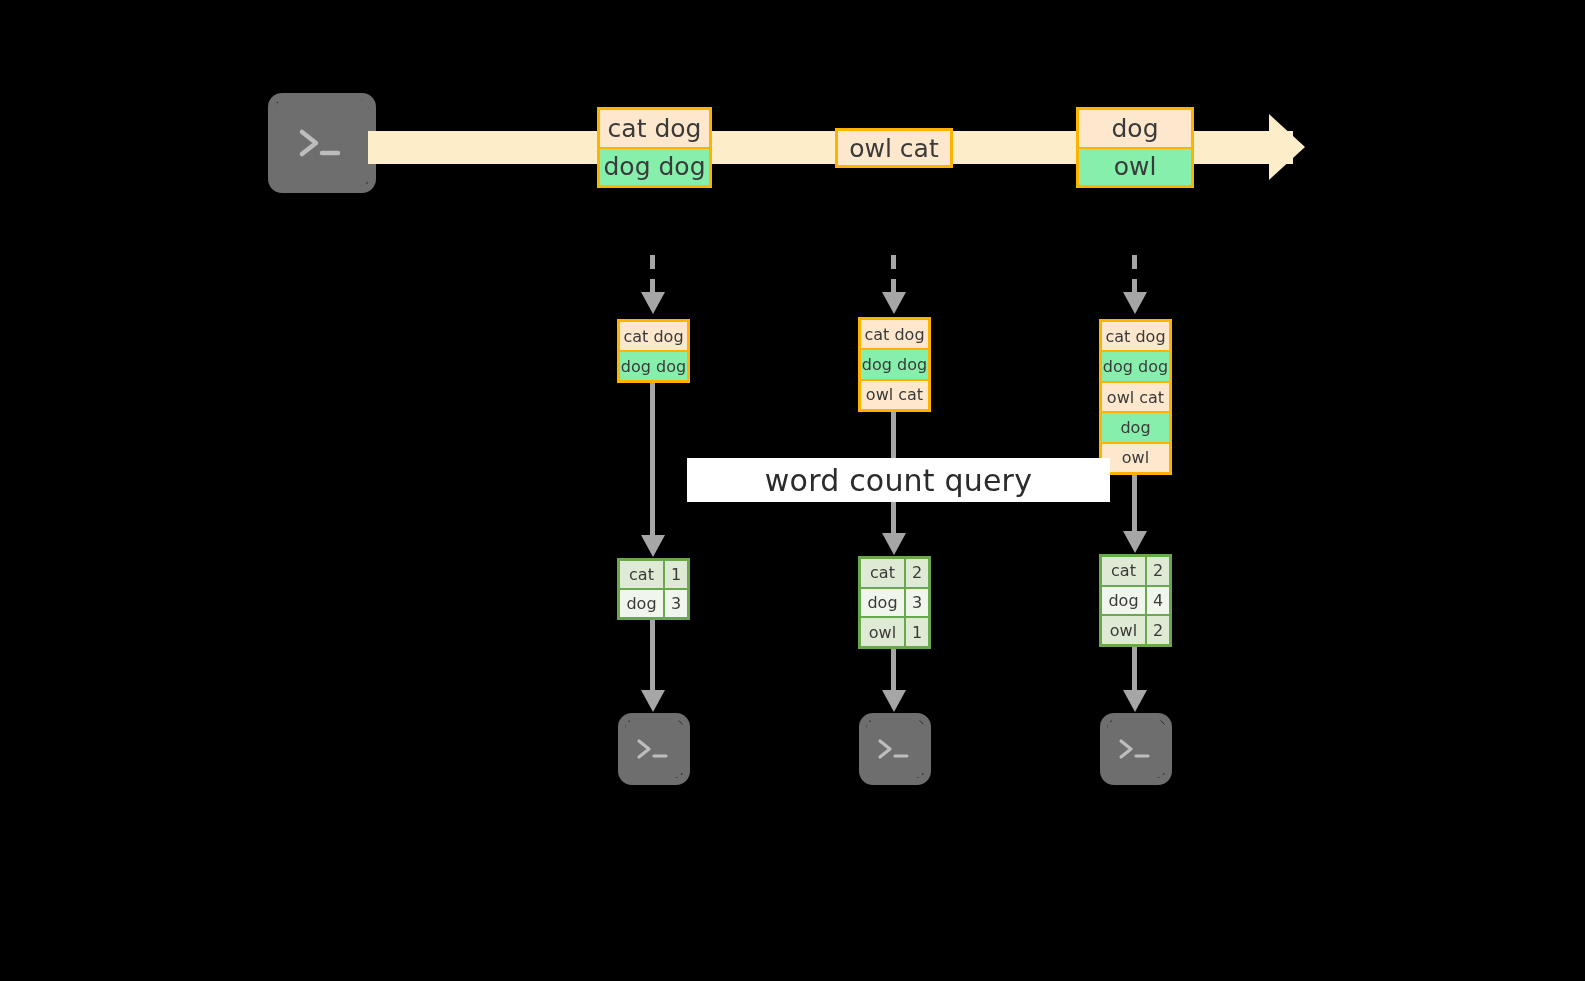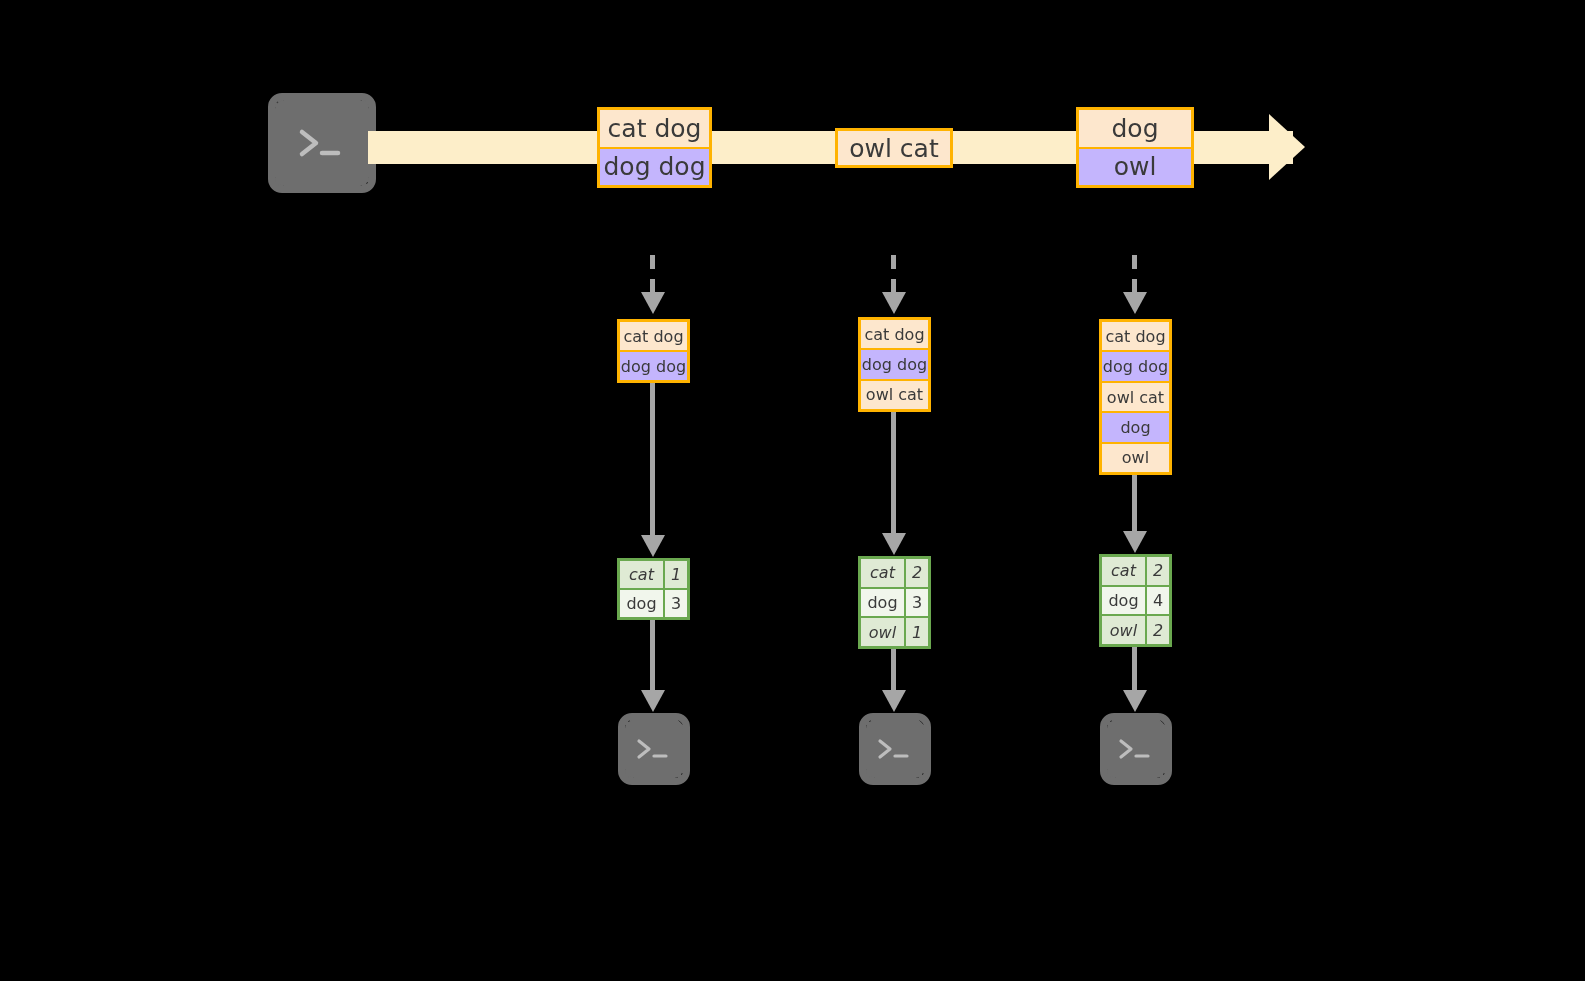--- a/index.html
+++ b/index.html
@@ -70,21 +70,21 @@
     flex: 1 1 0;
     display: flex;
     align-items: center;
     justify-content: center;
     color: #3a3a3a;
     white-space: nowrap;
     box-sizing: border-box;
   }
   .ebox .row + .row { border-top: 2px solid #ffb300; }
   .row.dark  { background: #fde7cd; }
-  .row.light { background: #c4b5fd; }
+  .row.light { background: #86efac; }
 
   .ebox.big .row { font-size: 25px; }
   .ebox.small .row { font-size: 16px; }
 
   
   .gtable {
     position: absolute;
     box-sizing: border-box;
     border: 3px solid #6aa84f;
     display: flex;
@@ -109,21 +109,21 @@
   }
   .gtable .grow .cnt {
     flex: 1 1 auto;
     display: flex;
     align-items: center;
     justify-content: center;
     font-size: 16px;
     color: #3a3a3a;
     box-sizing: border-box;
   }
-  .grow.dark  .word, .grow.dark  .cnt { background: #dfead4; font-style: italic; }
+  .grow.dark  .word, .grow.dark  .cnt { background: #dfead4; }
   .grow.light .word, .grow.light .cnt { background: #f1f6ec; }
 
   
   .vline {
     position: absolute;
     width: 5px;
     background: #a6a6a6;
   }
   .vdash {
     position: absolute;
@@ -285,14 +285,15 @@
   <div class="vhead" style="left:1123px; top:690px;"></div>
 
   <div class="terminal" style="left:1100px; top:713px; width:72px; height:72px;">
     <div class="inner"></div>
     <svg width="44" height="24" viewBox="0 0 44 24">
       <path d="M7 4 L17 12 L7 20" fill="none" stroke="#bdbdbd" stroke-width="3.2" stroke-linecap="round" stroke-linejoin="round"></path>
       <line x1="22" y1="19" x2="34" y2="19" stroke="#bdbdbd" stroke-width="3.2" stroke-linecap="round"></line>
     </svg>
   </div>
 
+  <div class="query-band" style="left:687px; top:458px; width:423px; height:44px;">word count query</div>
 
 </div>
 
 </body></html>

